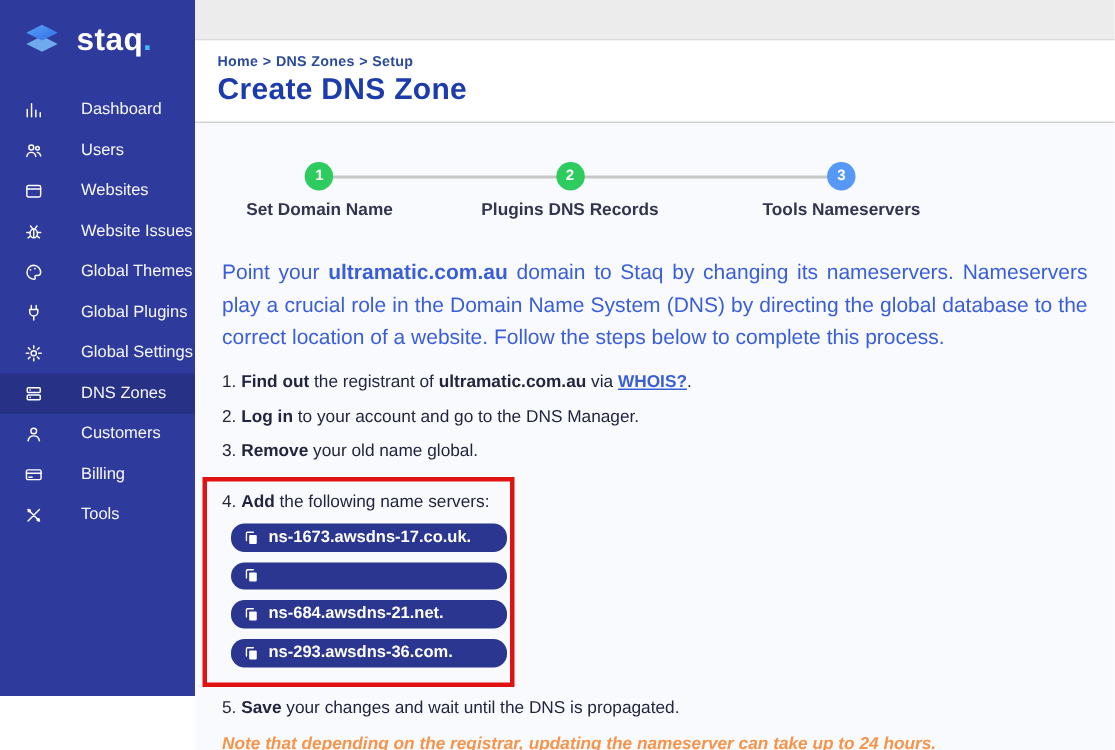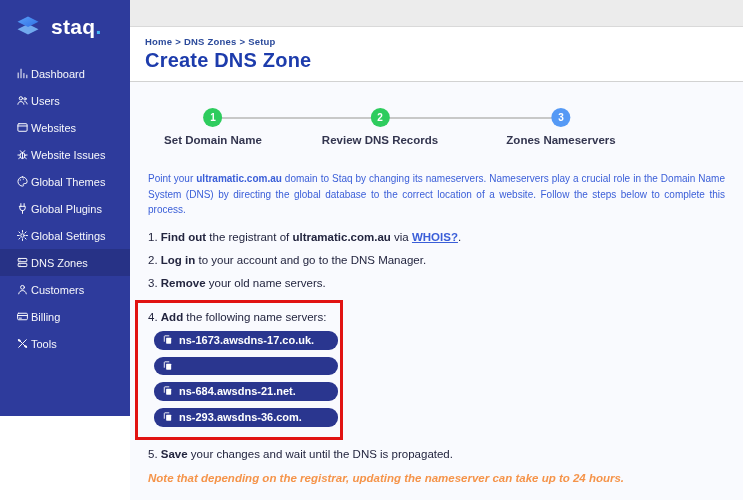--- a/index.html
+++ b/index.html
@@ -1,27 +1,27 @@
 <!DOCTYPE html>
 <html><head>
 <meta charset="utf-8">
 <style>
   * { margin:0; padding:0; box-sizing:border-box; }
   html,body { width:743px; height:500px; overflow:hidden; background:#fff;
     font-family:"Liberation Sans", sans-serif; }
 
   
-  .sidebar { position:absolute; left:0; top:0; width:130px; height:416px;
+  .sidebar { position:absolute; left:0; top:0; width:130px; height:464px;
     background:#2e3b9c; color:#fff; }
   .logo { display:flex; align-items:center; gap:8px; padding:14px 14px 14px 13px;
     cursor:pointer; }
   .logo-text { font-size:21px; font-weight:800; letter-spacing:.3px; }
   .logo-dot { color:#45b7f5; font-weight:800; font-size:21px; }
   .nav { margin-top:6px; }
-  .nav-item { display:flex; align-items:center; gap:2px; padding:7px 10px 7px 16px;
+  .nav-item { display:flex; align-items:flex-start; gap:25px; padding:7px 10px 7px 16px;
     font-size:11px; font-weight:500; color:rgba(255,255,255,.96); cursor:pointer;
     white-space:nowrap; }
   .nav-item.active { background:rgba(0,0,0,.14); }
   .nav-icon { width:13px; height:13px; flex:0 0 13px; display:flex; align-items:center; }
   .nav-icon svg { width:13px; height:13px; }
   .icon-stroke { stroke:#fff; stroke-width:1.8; fill:none; stroke-linecap:round; stroke-linejoin:round; }
 
   
   .main { position:absolute; left:130px; top:0; width:613px; height:500px; background:#f9fafe; }
   .topbar { height:27px; background:#ececec; border-bottom:1px solid #d9d9d9; }
@@ -39,21 +39,21 @@
   .step { position:absolute; top:0; transform:translateX(-50%); text-align:center; white-space:nowrap; }
   .step-1 { left:65px; } .step-2 { left:232px; } .step-3 { left:413px; }
   .step-circle { width:19px; height:19px; border-radius:50%; margin:0 auto;
     display:flex; align-items:center; justify-content:center;
     color:#fff; font-size:10px; font-weight:700; position:relative; z-index:2; }
   .step-done .step-circle { background:#2ecc5e; }
   .step-current .step-circle { background:#5599f5; }
   .step-label { margin-top:7px; font-size:11.5px; font-weight:700; color:#33354f; }
 
   
-  .intro { margin-top:13px; font-size:10px; line-height:1.55; font-weight:500;
+  .intro { margin-top:13px; font-size:14px; line-height:1.55; font-weight:500;
     color:#3a5ed8; text-align:justify; }
   .intro b { font-weight:800; }
 
   
   .steps { margin-top:13px; font-size:11.5px; color:#23253f; }
   .step-line { margin-bottom:11px; }
   .step-line b { font-weight:800; }
   .whois-link { color:#3a5ed8; text-decoration:underline; cursor:pointer; font-weight:700; }
 
   
@@ -206,39 +206,39 @@
   <div class="content">
 
     <div class="stepper">
       <div class="step-track"></div>
       <div class="step step-1 step-done">
         <div class="step-circle">1</div>
         <div class="step-label">Set Domain Name</div>
       </div>
       <div class="step step-2 step-done">
         <div class="step-circle">2</div>
-        <div class="step-label">Review DNS Records</div>
+        <div class="step-label">Plugins DNS Records</div>
       </div>
       <div class="step step-3 step-current">
         <div class="step-circle">3</div>
-        <div class="step-label">Zones Nameservers</div>
+        <div class="step-label">Tools Nameservers</div>
       </div>
     </div>
 
     <p class="intro"><span>Point your </span><b>ultramatic.com.au</b><span> domain to Staq by changing its nameservers. Nameservers play a crucial role in the Domain Name System (DNS) by directing the global database to the correct location of a website. Follow the steps below to complete this process.</span></p>
 
     <div class="steps">
       <div class="step-line">
         <span>1.</span> <b>Find out</b><span> the registrant of </span><b>ultramatic.com.au</b><span> via </span><span class="whois-link">WHOIS?</span><span>.</span>
       </div>
       <div class="step-line">
         <span>2.</span> <b>Log in</b><span> to your account and go to the DNS Manager.</span>
       </div>
       <div class="step-line">
-        <span>3.</span> <b>Remove</b><span> your old name servers.</span>
+        <span>3.</span> <b>Remove</b><span> your old name global.</span>
       </div>
 
       <div class="highlight-box">
         <div class="step-line">
           <span>4.</span> <b>Add</b><span> the following name servers:</span>
         </div>
         <div class="chips">
           <div class="chip">
             <span style="display:flex;">
                 <svg viewBox="0 0 24 24">

